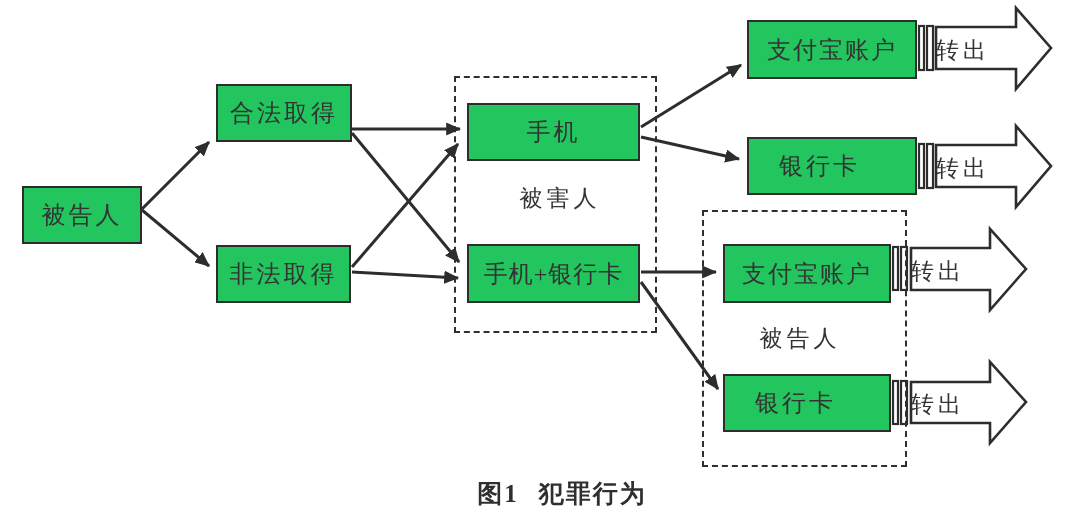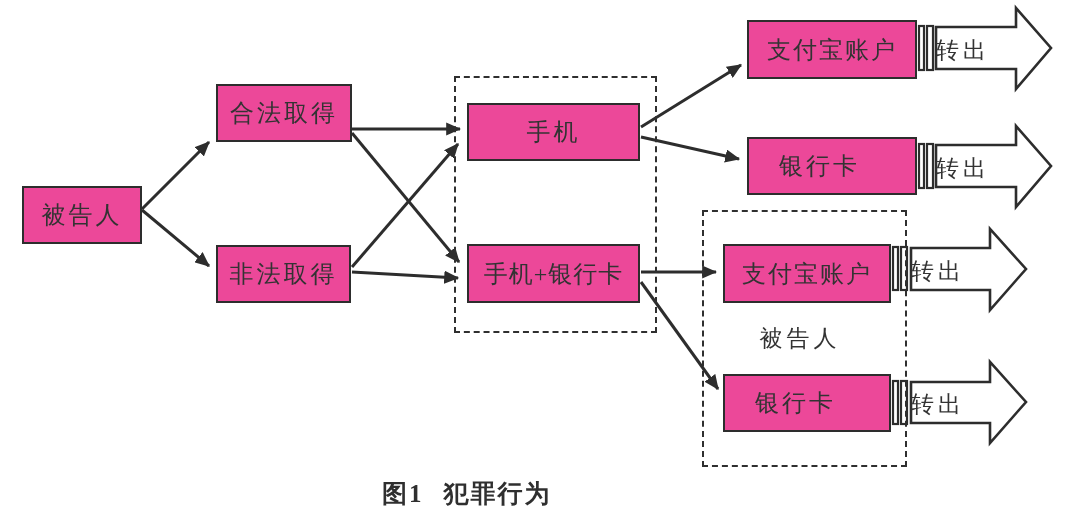--- a/index.html
+++ b/index.html
@@ -14,21 +14,21 @@
     background: #ffffff;
     overflow: hidden;
   }
   .layer {
     position: absolute;
     left: 0; top: 0;
     width: 1080px; height: 514px;
   }
   .node {
     position: absolute;
-    background: #ec4899;
+    background: #22c55e;
     border: 2.5px solid #2d2d2d;
     display: flex;
     align-items: center;
     justify-content: center;
     font-size: 24px;
     color: #333333;
     letter-spacing: 3px;
     box-sizing: border-box;
     white-space: nowrap;
   }
@@ -52,20 +52,21 @@
     color: #333333;
     letter-spacing: 4px;
     text-align: left;
     white-space: nowrap;
   }
   .caption {
     position: absolute;
     left: 382px;
     top: 477px;
     width: 360px;
+    text-align: center;
     font-size: 25px;
     font-weight: bold;
     color: #2f2f2f;
     letter-spacing: 2px;
   }
   .caption .cap-num { margin-right: 20px; }
   svg .connector {
     stroke: #2d2d2d;
     stroke-width: 3;
     fill: none;
@@ -128,20 +129,21 @@
   <div class="node" style="left:22px; top:186px; width:120px; height:58px;">被告人</div>
   <div class="node" style="left:216px; top:84px; width:136px; height:58px;">合法取得</div>
   <div class="node" style="left:216px; top:245px; width:135px; height:58px;">非法取得</div>
   <div class="node" style="left:467px; top:103px; width:173px; height:58px;">手机</div>
   <div class="node" style="left:467px; top:244px; width:173px; height:59px; letter-spacing:1px;">手机+银行卡</div>
   <div class="node" style="left:747px; top:20px; width:170px; height:59px; letter-spacing:2px;">支付宝账户</div>
   <div class="node" style="left:747px; top:137px; width:170px; height:58px; justify-content:flex-start; padding-left:30px;">银行卡</div>
   <div class="node" style="left:723px; top:244px; width:168px; height:59px; letter-spacing:2px;">支付宝账户</div>
   <div class="node" style="left:723px; top:374px; width:168px; height:58px; justify-content:flex-start; padding-left:30px;">银行卡</div>
 
+  <div class="group-label" style="left:490px; top:183px; width:140px;">被害人</div>
   <div class="group-label" style="left:730px; top:323px; width:140px;">被告人</div>
 
   <div class="transfer-label" style="left:936px; top:35px; width:76px;">转出</div>
   <div class="transfer-label" style="left:936px; top:153px; width:76px;">转出</div>
   <div class="transfer-label" style="left:911px; top:256px; width:76px;">转出</div>
   <div class="transfer-label" style="left:911px; top:389px; width:76px;">转出</div>
 
   <div class="caption">
     <span class="cap-num">图1</span><span>犯罪行为</span>
   </div>

